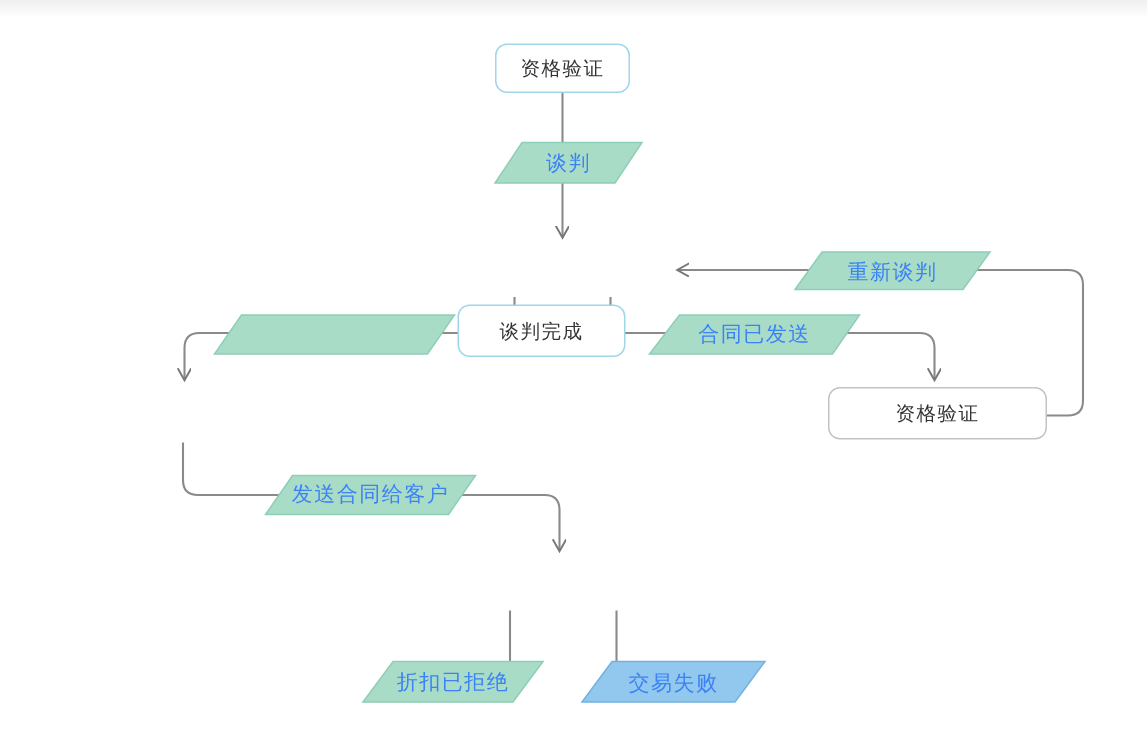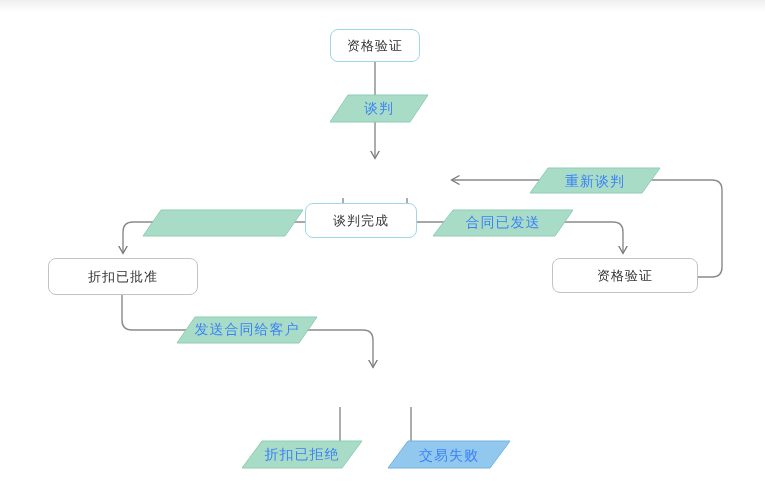--- a/index.html
+++ b/index.html
@@ -48,21 +48,20 @@
       <polygon points="195,317 317,317 299,343 177,343" fill="#a9dcc7" stroke="#8ecdb6"></polygon>
       <polygon points="262,441 362,441 342,468 242,468" fill="#a9dcc7" stroke="#8ecdb6"></polygon>
       <polygon points="408,441 510,441 490,468 388,468" fill="#92c8ee" stroke="#6fb2e0"></polygon>
     </g>
   </svg>
 
   <div class="node blue" style="left:330px;top:29px;width:90px;height:33px;">资格验证</div>
 
   <div class="node blue" style="left:305px;top:163px;width:112px;height:35px;margin-top:40px;">谈判完成</div>
 
-  <div class="node gray" style="left:48px;top:258px;width:150px;height:37px;">折扣已批准</div>
 
   <div class="node gray" style="left:552px;top:258px;width:146px;height:35px;">资格验证</div>
 
 
   <div class="edge-label" style="left:330px;top:95px;width:98px;height:27px;">谈判</div>
 
 
   <div class="edge-label" style="left:433px;top:210px;width:140px;height:26px;">合同已发送</div>
 
   <div class="edge-label" style="left:530px;top:169px;width:130px;height:25px;">重新谈判</div>

